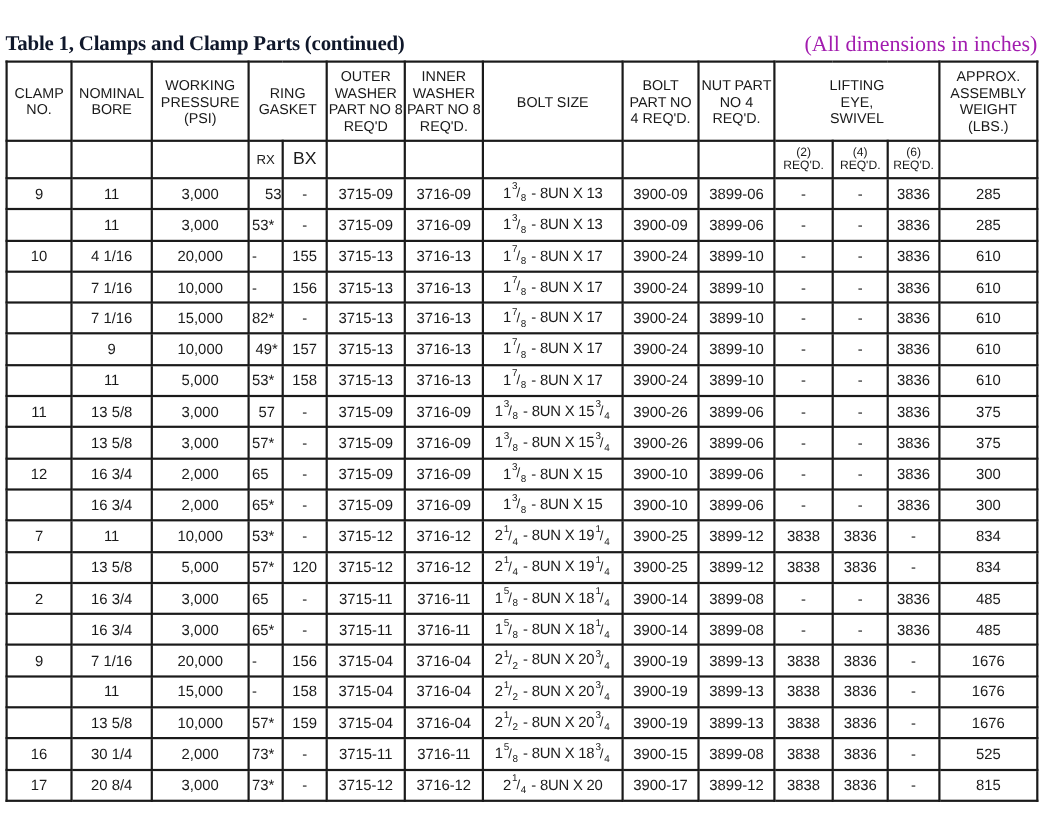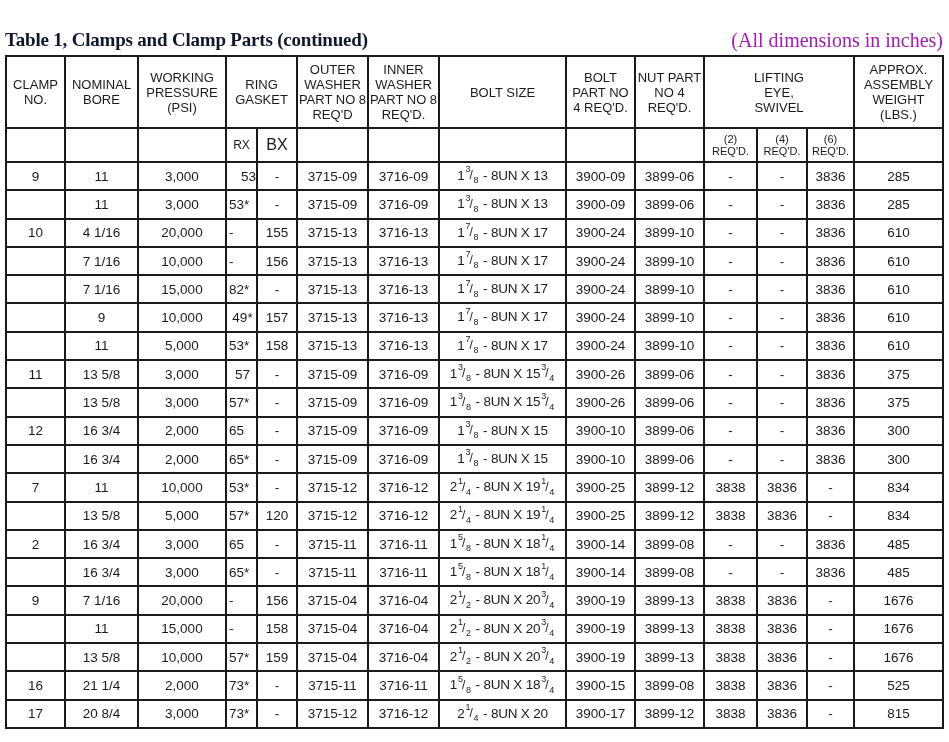--- a/index.html
+++ b/index.html
@@ -444,21 +444,21 @@
     <td>3900-19</td>
     <td>3899-13</td>
     <td>3838</td>
     <td>3836</td>
     <td>-</td>
     <td>1676</td>
   </tr>
 
   <tr class="d">
     <td>16</td>
-    <td>21 1/4</td>
+    <td>30 1/4</td>
     <td>2,000</td>
     <td style="text-align:left;padding-left:2px">73*</td>
     <td>-</td>
     <td>3715-11</td>
     <td>3716-11</td>
     <td class="bolt">
       <span>1</span><span class="fr"><span class="n">5</span><span class="sl">/</span><span class="dn">8</span></span><span> - 8UN X 18</span><span class="fr rf"><span class="n">3</span><span class="sl">/</span><span class="dn">4</span></span>
     </td>
     <td>3900-15</td>
     <td>3899-08</td>

